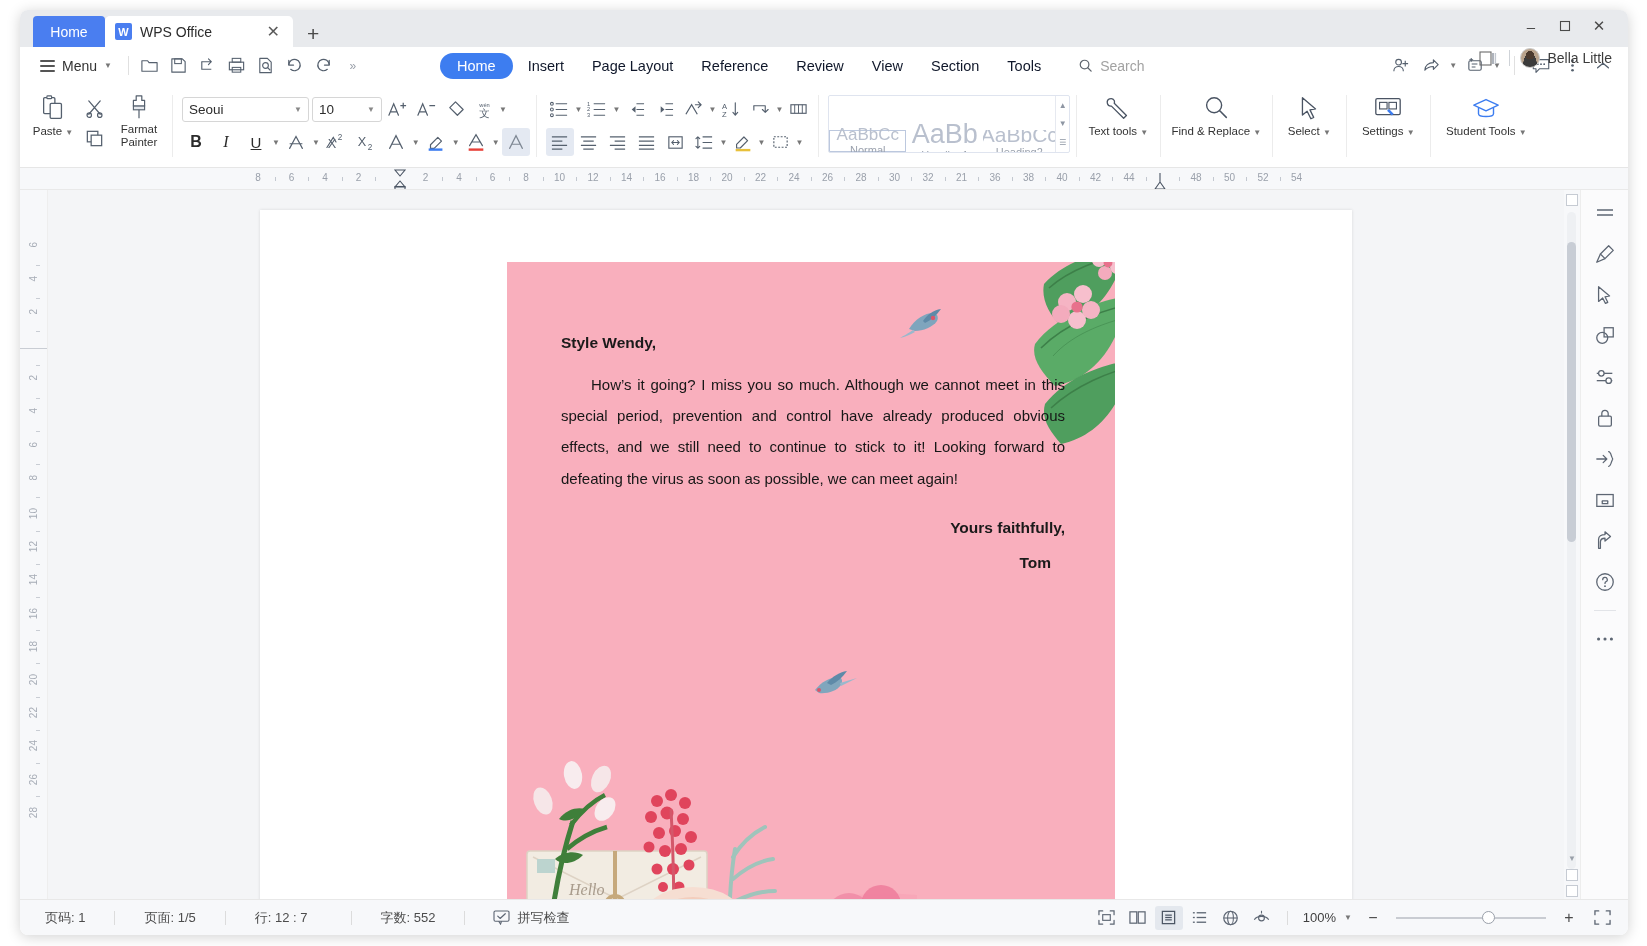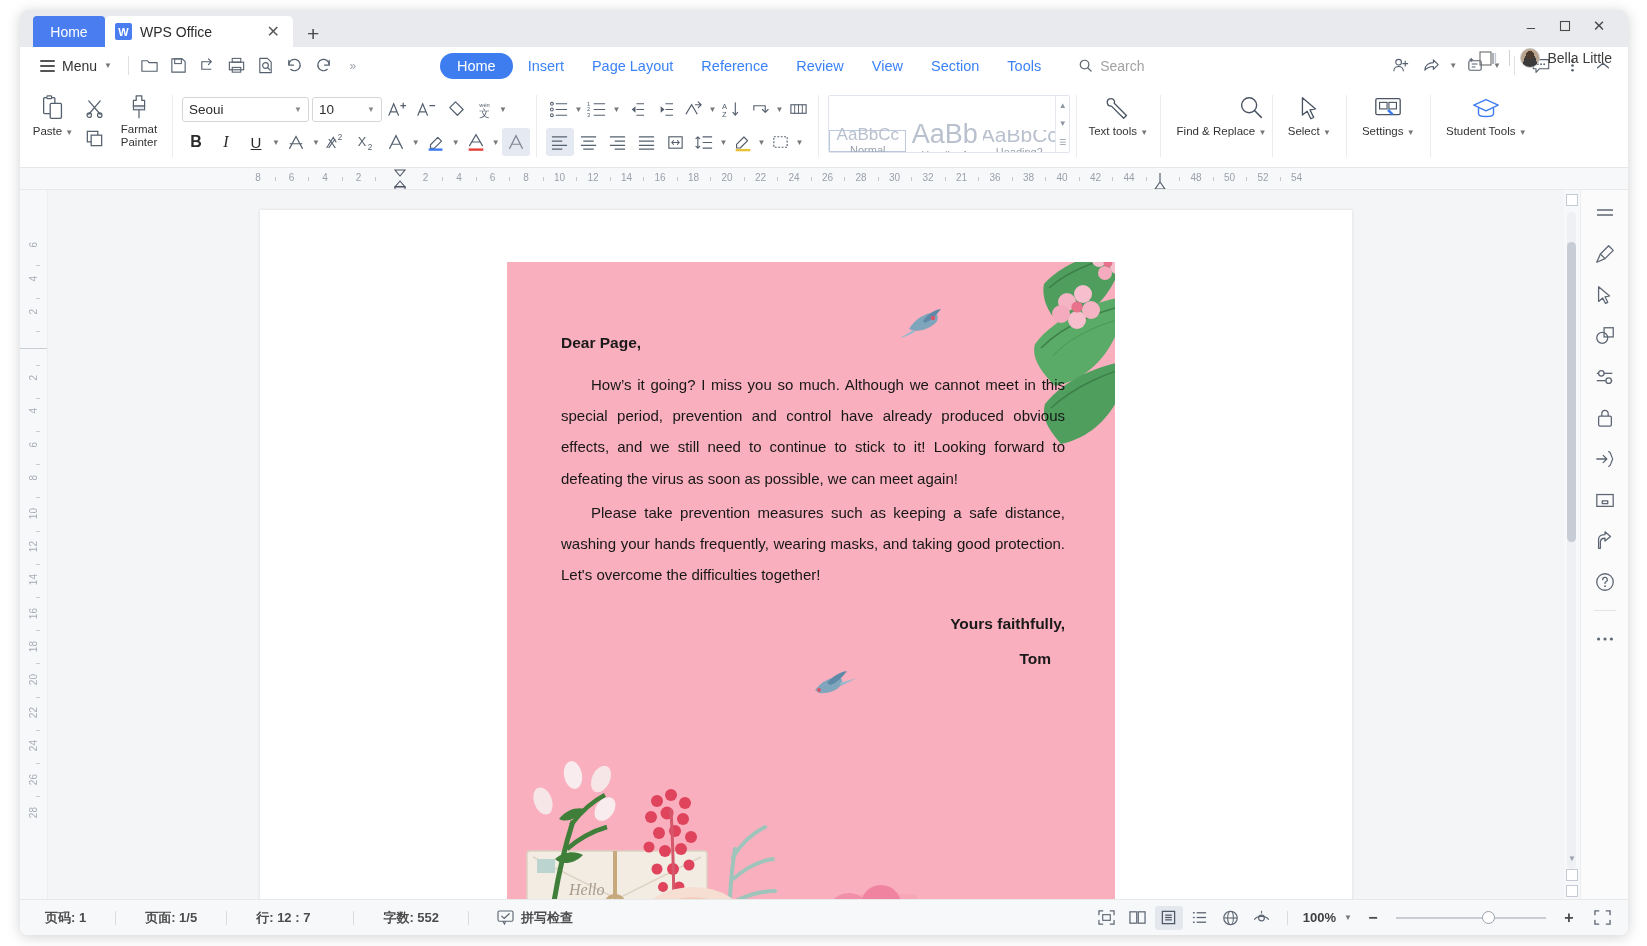--- a/index.html
+++ b/index.html
@@ -60,21 +60,21 @@
   }
   .menu-btn { display:flex;align-items:center;gap:7px;font-size:14px;color:#333;
               padding:3px 8px; cursor:pointer; }
   .hamburger { display:flex;flex-direction:column;gap:3px; }
   .hamburger i { display:block;width:15px;height:2px;background:#555;border-radius:1px; }
   .caret { font-size:8px; color:#777; }
   .vdiv { width:1px;height:19px;background:#e0e0e0;margin:0 8px; }
   .qa-icons { display:flex; align-items:center; gap:3px; }
   .qa { width:26px;height:26px;display:flex;align-items:center;justify-content:center;cursor:pointer;}
   .tabs-main { display:flex; align-items:center; gap:2px; margin-left: 74px;}
-  .rtab { font-size:14.5px; color:#3b82f6; padding:5px 13px; border-radius:13px; cursor:pointer; white-space:nowrap;}
+  .rtab { font-size:14.5px; color:#0f172a; padding:5px 13px; border-radius:13px; cursor:pointer; white-space:nowrap;}
   .rtab.active { background:#3d7df0; color:#fff; padding:5px 17px; }
   .search-box { display:flex;align-items:center;gap:7px; margin-left:24px; cursor:text;}
   .search-ph { font-size:14px; color:#a2a2a2; }
   .ribbon-right { margin-left:auto; display:flex; align-items:center; gap:5px; padding-right:12px;}
   .rr { width:26px;height:24px;display:flex;align-items:center;justify-content:center;cursor:pointer;}
 
   
   .ribbon {
     height: 84px; background:#fff; display:flex; align-items:stretch; flex:none;
     border-bottom:1px solid #e6e6e6; padding: 3px 0 0 0;
@@ -148,21 +148,21 @@
   .sc-arrow { position:absolute; left:0; width:16px; text-align:center; font-size:8px; color:#9aa0aa; cursor:pointer;}
   .sc-box { position:absolute; left:2px; width:12px;height:12px;border:1px solid #c6cbd3;background:#fff;cursor:pointer;}
 
   .rightdock { width:48px; background:#fbfbfc; border-left:1px solid #ededed; flex:none;
                display:flex;flex-direction:column;align-items:center;padding-top:10px;gap:15px;}
   .dock-i { width:30px;height:26px;display:flex;align-items:center;justify-content:center;cursor:pointer;}
   .dock-div { width:22px;height:1px;background:#e2e4e8; }
 
   
   .statusbar { height:36px; background:#f7f8fa; border-top:1px solid #e8e8e8; display:flex;
-               align-items:center; flex:none; padding:0 12px; gap:16px;font-weight:bold; }
+               align-items:center; flex:none; padding:0 12px; gap:16px; }
   .st { font-size:13px; color:#4c4c4c; padding:0 13px; white-space:nowrap; }
   .st-sep { width:1px; height:14px; background:#dcdcdc; }
   .st-check { display:flex;align-items:center;gap:7px;padding:0 12px;cursor:pointer; }
   .status-right { margin-left:auto; display:flex; align-items:center; gap:3px;justify-content:space-between; }
   .view-b { width:28px;height:24px;display:flex;align-items:center;justify-content:center;cursor:pointer;border-radius:3px;}
   .view-b.on { background:#e4e8ee; }
   .zoom-val { font-size:13px;color:#3f3f3f;margin-left:12px;cursor:pointer;}
   .zslider { width:150px;height:2px;background:#c9ccd2;position:relative;margin:0 10px;cursor:pointer;}
   .zknob { position:absolute;left:86px;top:-6px;width:13px;height:13px;border-radius:50%;
            background:#fff;border:1.5px solid #9aa0aa; }
@@ -633,21 +633,21 @@
 
     <div class="grp">
       <div class="bigbtn" style="width:72px;">
         <svg width="30" height="30" viewBox="0 0 32 32">
             <path d="M12 8a4 4 0 1 0-3 6l13 13 3-3L12 11a4 4 0 0 0 0-3z" fill="none" stroke="#4a5463" stroke-width="1.4" stroke-linejoin="round"></path>
           </svg>
         <span class="lbl"><span>Text tools</span> <span class="caret">▼</span></span>
       </div>
     </div>
     <div class="grp">
-      <div class="bigbtn" style="width:100px;align-items:flex-end;">
+      <div class="bigbtn" style="width:100px;">
         <svg width="30" height="30" viewBox="0 0 32 32">
             <circle cx="14" cy="13" r="8" fill="none" stroke="#4a5463" stroke-width="1.5"></circle>
             <line x1="20" y1="19" x2="27" y2="26" stroke="#4a5463" stroke-width="1.6" stroke-linecap="round"></line>
           </svg>
         <span class="lbl"><span>Find &amp; Replace</span> <span class="caret">▼</span></span>
       </div>
     </div>
     <div class="grp">
       <div class="bigbtn" style="width:62px;">
         <svg width="30" height="30" viewBox="0 0 32 32">
@@ -822,23 +822,22 @@
           </svg>
 
           <svg class="bird" style="left:392px; top:45px;" width="48" height="36" viewBox="0 0 48 36">
             <path d="M10 22 C16 12, 26 6, 34 6 C38 6, 40 10, 38 14 C34 20, 24 24, 16 24Z" fill="#7fa5bd"></path>
             <path d="M24 14 C28 8, 34 3, 42 2 C38 8, 32 13, 26 16Z" fill="#5e8aa8"></path>
             <path d="M14 23 C10 26, 4 29, 1 31 C6 30, 12 27, 16 25Z" fill="#9ab8cc"></path>
             <circle cx="34" cy="11" r="2.2" fill="#d9566a"></circle>
           </svg>
 
           <div class="doc-text">
-            <div class="greet">Dear Page,</div>
+            <div class="greet">Style Wendy,</div>
             <div class="para">How’s it going? I miss you so much. Although we cannot meet in this special period, prevention and control have already produced obvious effects, and we still need to continue to stick to it! Looking forward to defeating the virus as soon as possible, we can meet again!</div>
-            <div class="para">Please take prevention measures such as keeping a safe distance, washing your hands frequently, wearing masks, and taking good protection. Let's overcome the difficulties together!</div>
             <div class="sign">Yours faithfully,</div>
             <div class="sign2">Tom</div>
           </div>
 
           <svg class="bird" style="left:300px; top:408px;" width="52" height="36" viewBox="0 0 52 36">
             <path d="M8 20 C14 12, 24 7, 31 7 C35 7, 36 11, 34 15 C30 21, 20 24, 12 23Z" fill="#80a6bd"></path>
             <path d="M20 13 C25 7, 32 2, 40 1 C36 7, 30 12, 24 15Z" fill="#5e8aa8"></path>
             <path d="M33 13 L50 8 L34 16Z" fill="#9ab8cc"></path>
             <circle cx="12" cy="20" r="2" fill="#d9566a"></circle>
           </svg>

